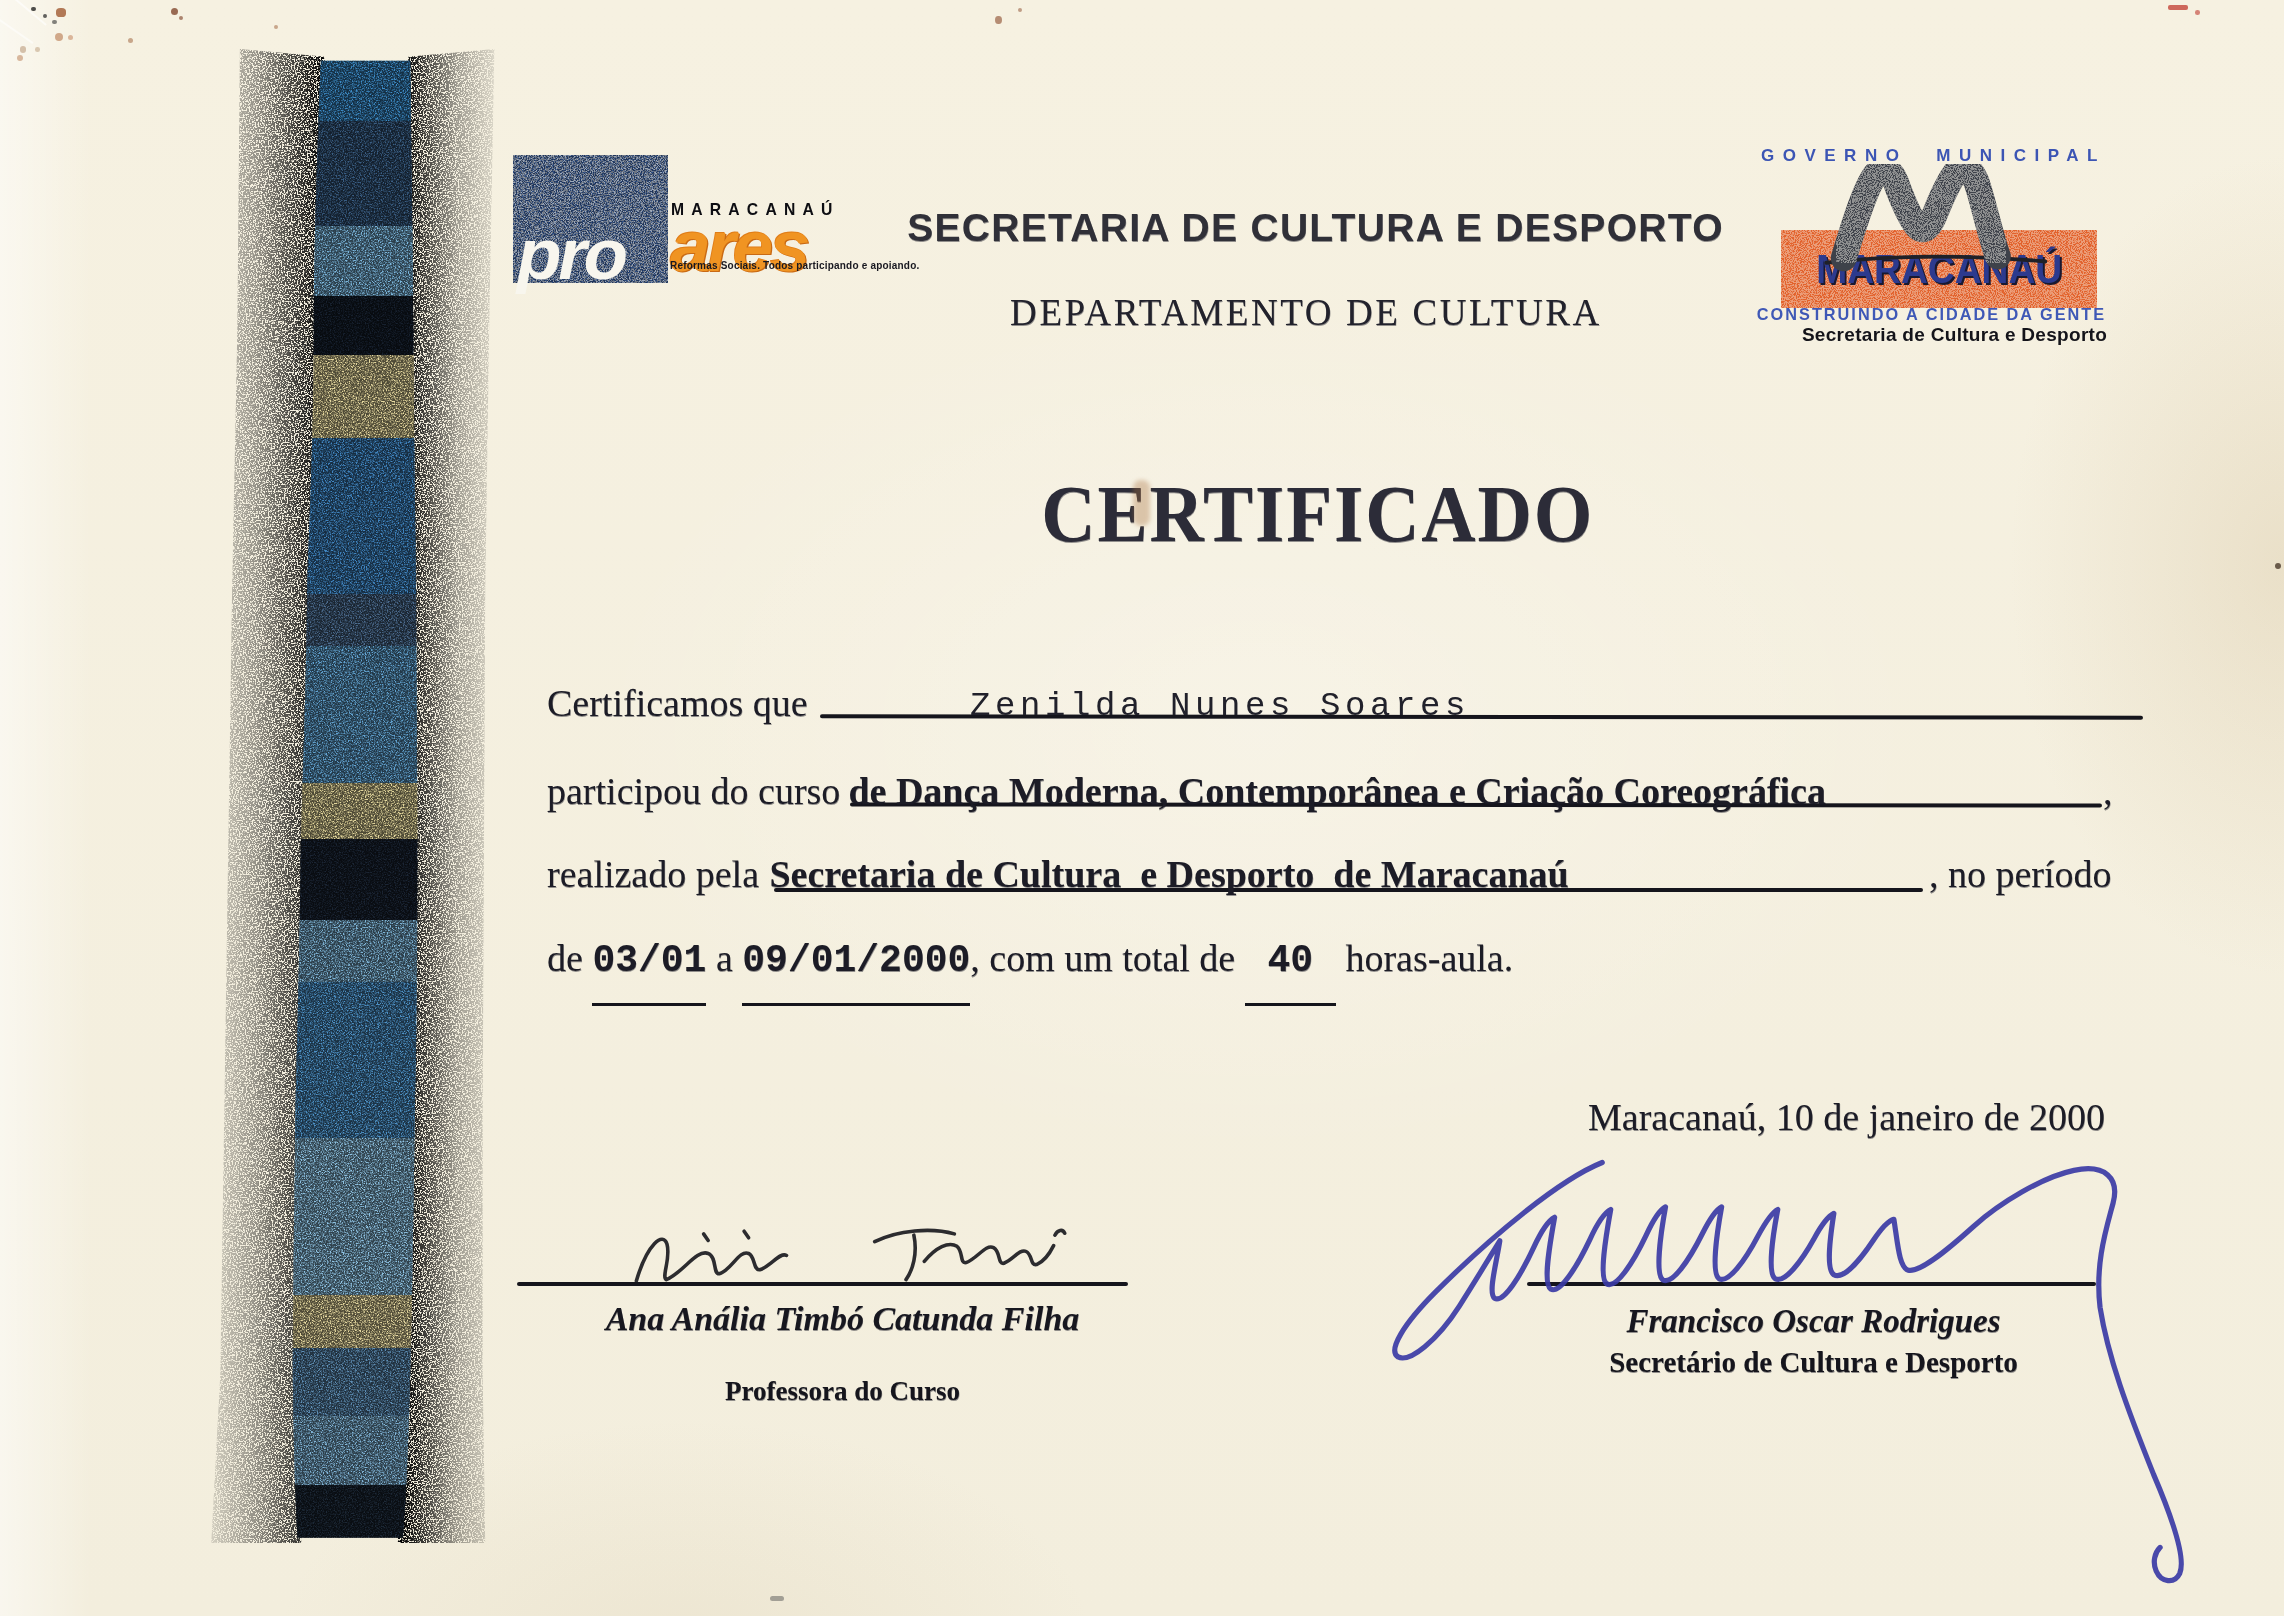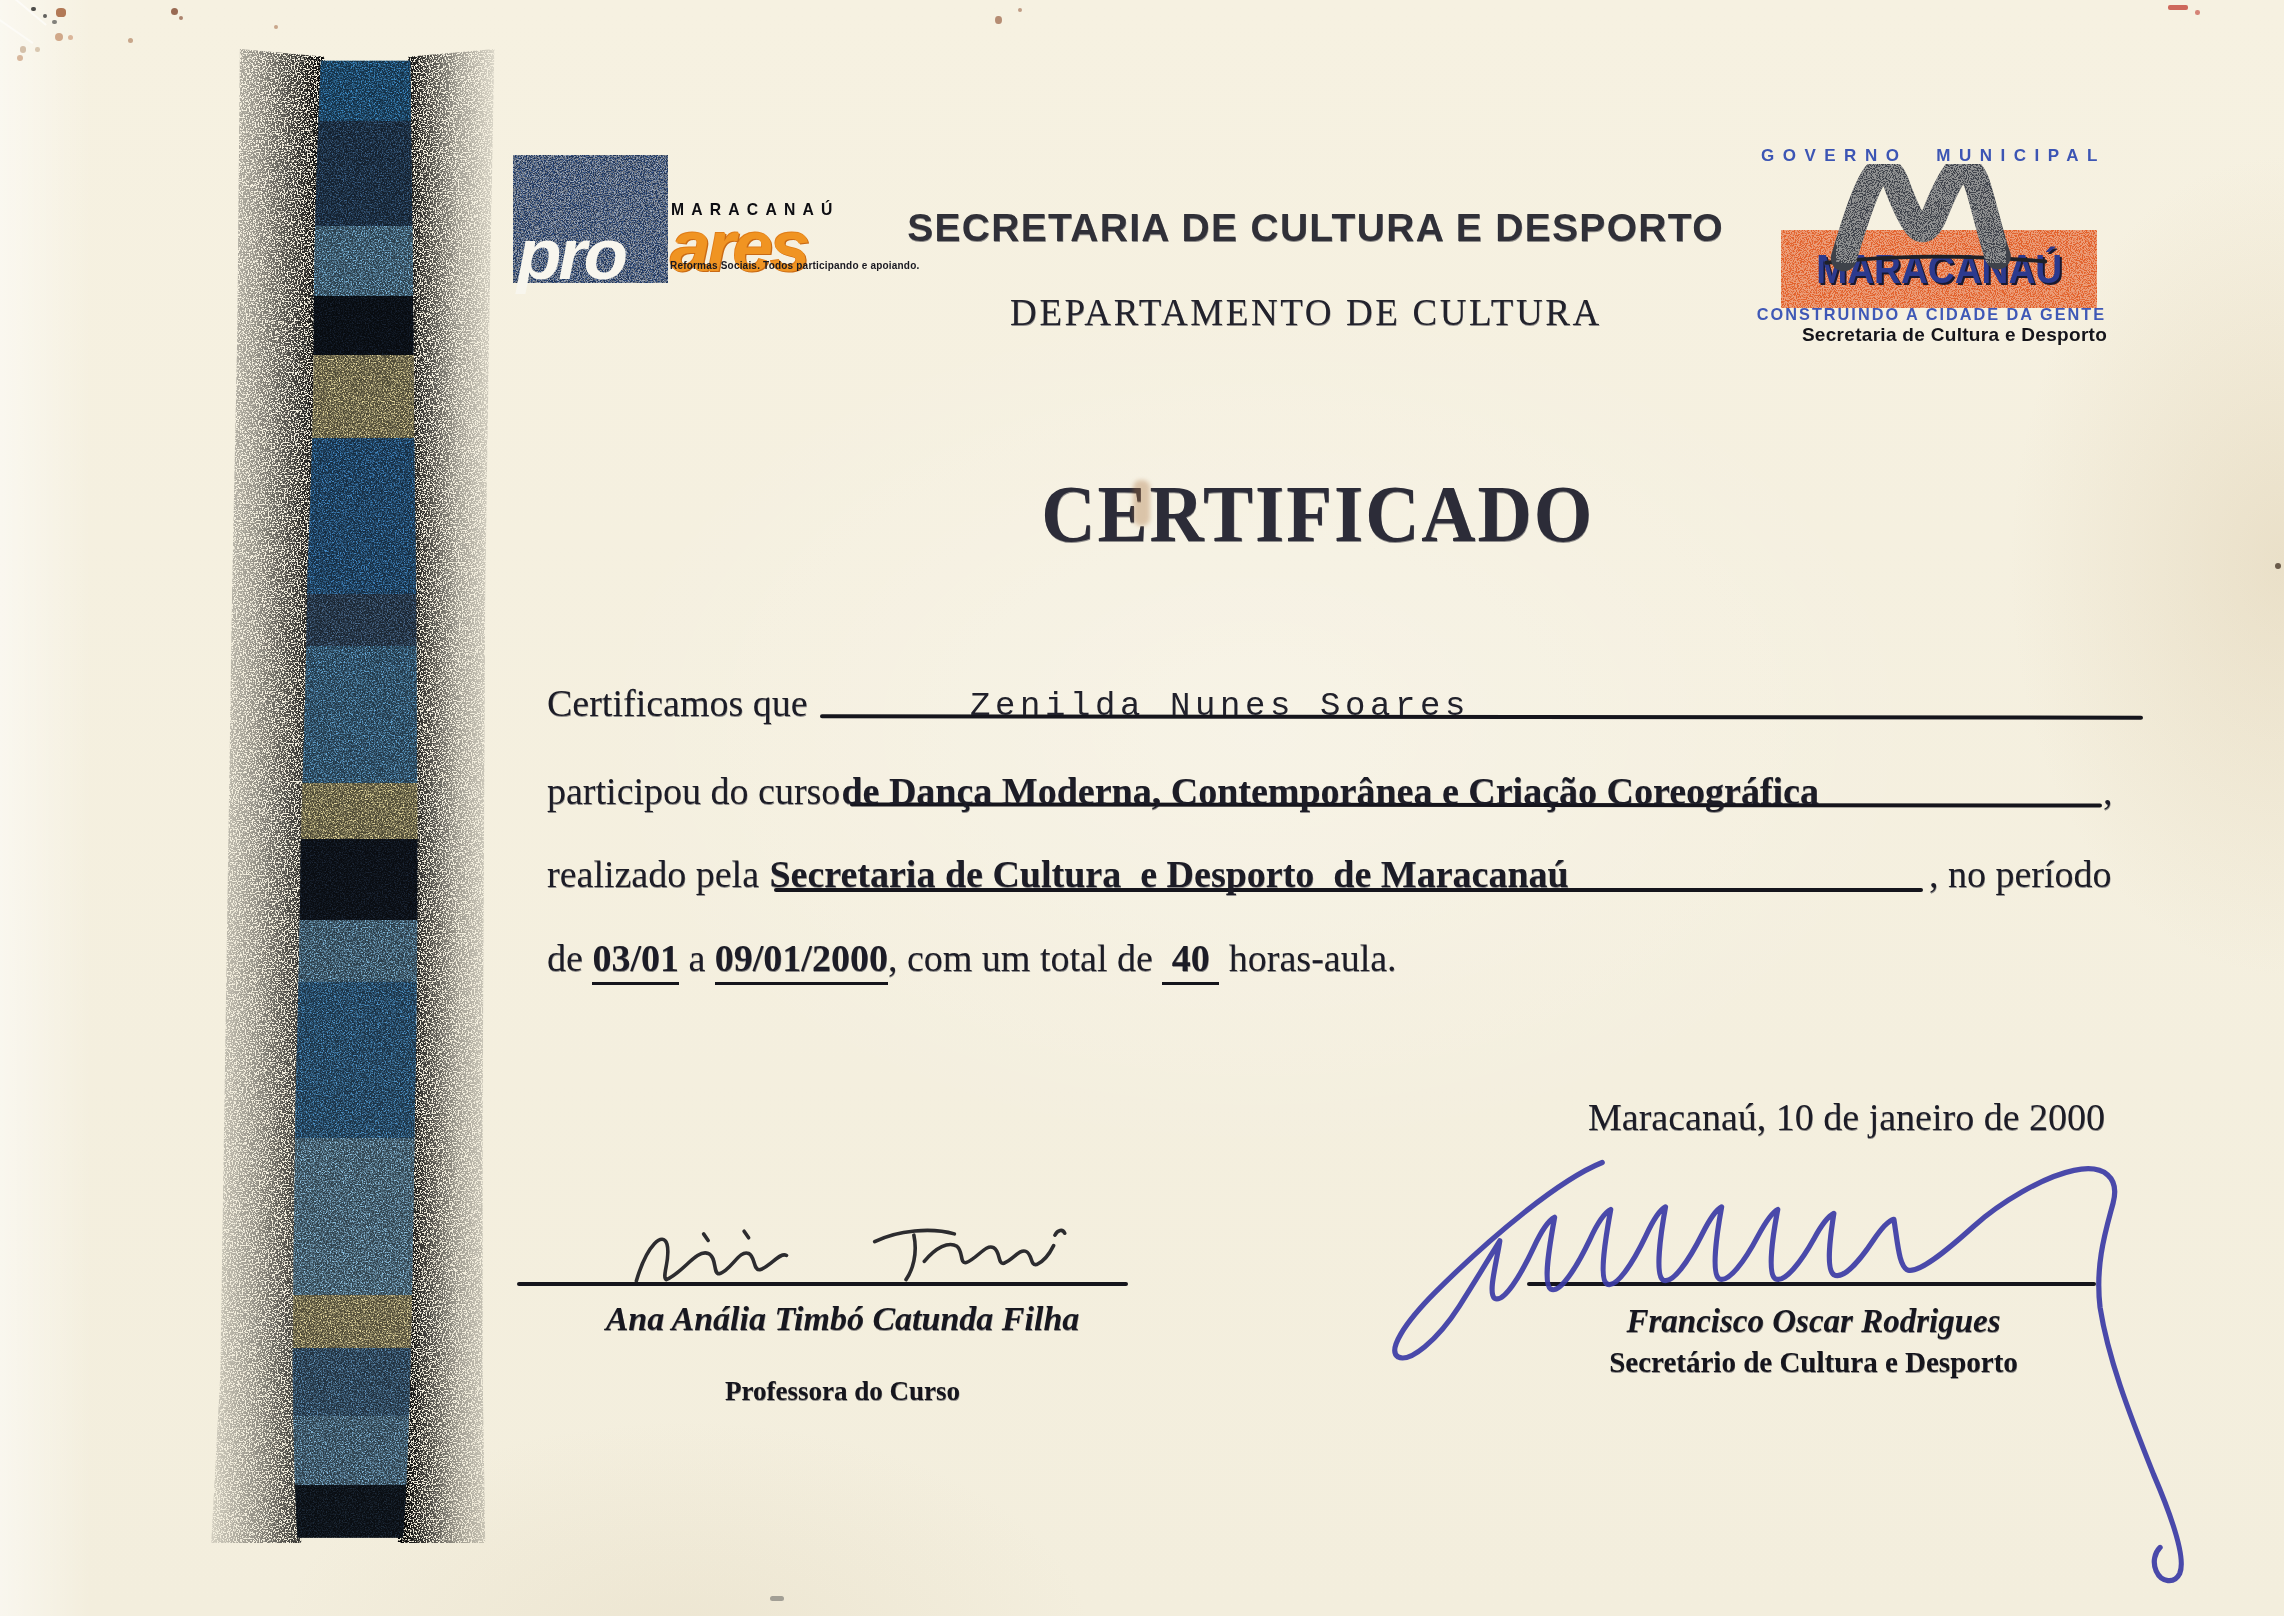--- a/index.html
+++ b/index.html
@@ -33,21 +33,21 @@
   
   .bline{font:400 38px "Liberation Serif",serif;color:#1c1c26;z-index:20;}
   .bline b{font-weight:700;}
   .l1{left:547px;top:681px;}
   .typed{left:934px;top:687px;font:400 34px "Liberation Mono",monospace;letter-spacing:4.6px;color:#21212b;z-index:20;margin-left:36px;}
   .l2{left:547px;top:769px;}
   .c2{left:2103px;top:769px;}
   .l3{left:547px;top:852px;}
   .l3b{left:1929px;top:852px;}
   .l4{left:547px;top:936px;}
-  .tok{font-weight:700;border-bottom:3.3px solid #15151c;padding-bottom:3px;}
+  .tok{font-weight:700;border-bottom:3.3px solid #15151c;padding-bottom:21px;font-family:Liberation Mono, monospace;}
   .rule{position:absolute;height:3.9px;background:#15151c;border-radius:2px;z-index:15;}
   .u1{left:820px;top:715px;width:1323px;transform:rotate(.06deg);}
   .u2{left:850px;top:803px;width:1252px;transform:rotate(.05deg);}
   .u3{left:774px;top:888px;width:1149px;}
   .dateline{left:1588px;top:1095px;font:400 38px "Liberation Serif",serif;z-index:20;text-align:center;}
   
   .slL{left:517px;top:1282px;width:611px;}
   .slR{left:1527px;top:1282px;width:569px;}
   .signame-l{left:536px;width:613px;top:1300px;font:italic 700 34px "Liberation Serif",serif;color:#17171f;z-index:20;}
   .sigrole-l{left:536px;width:613px;top:1376px;font:700 27px "Liberation Serif",serif;color:#15151c;z-index:20;}
@@ -167,21 +167,21 @@
   </svg>
   <div class="abs mar-slogan ctr">CONSTRUINDO A CIDADE DA GENTE</div>
   <div class="abs mar-dept ctr">Secretaria de Cultura e Desporto</div>
 
   <div class="abs cert-title ctr ink">CERTIFICADO</div>
 
   <div class="abs bline l1 ink nw">Certificamos que</div>
   <div class="abs typed nw">Zenilda Nunes Soares</div>
   <div class="rule u1"></div>
 
-  <div class="abs bline l2 ink nw"><span>participou do curso</span><b style="margin-left:1px">de Dança Moderna, Contemporânea e Criação Coreográfica</b></div>
+  <div class="abs bline l2 ink nw"><span>participou do curso</span><b style="margin-left:8px">de Dança Moderna, Contemporânea e Criação Coreográfica</b></div>
   <div class="abs bline c2 ink">,</div>
   <div class="rule u2"></div>
 
   <div class="abs bline l3 ink nw"><span>realizado pela</span><b style="margin-left:10.4px">Secretaria de Cultura  e Desporto  de Maracanaú</b></div>
   <div class="abs bline l3b ink nw">, no período</div>
   <div class="rule u3"></div>
 
   <div class="abs bline l4 ink nw"><span>de </span><span class="tok">03/01</span><span> a </span><span class="tok">09/01/2000</span><span>, com um total de </span><span class="tok"> 40 </span><span> horas-aula.</span></div>
 
   <div class="abs dateline ink nw">Maracanaú, 10 de janeiro de 2000</div>

